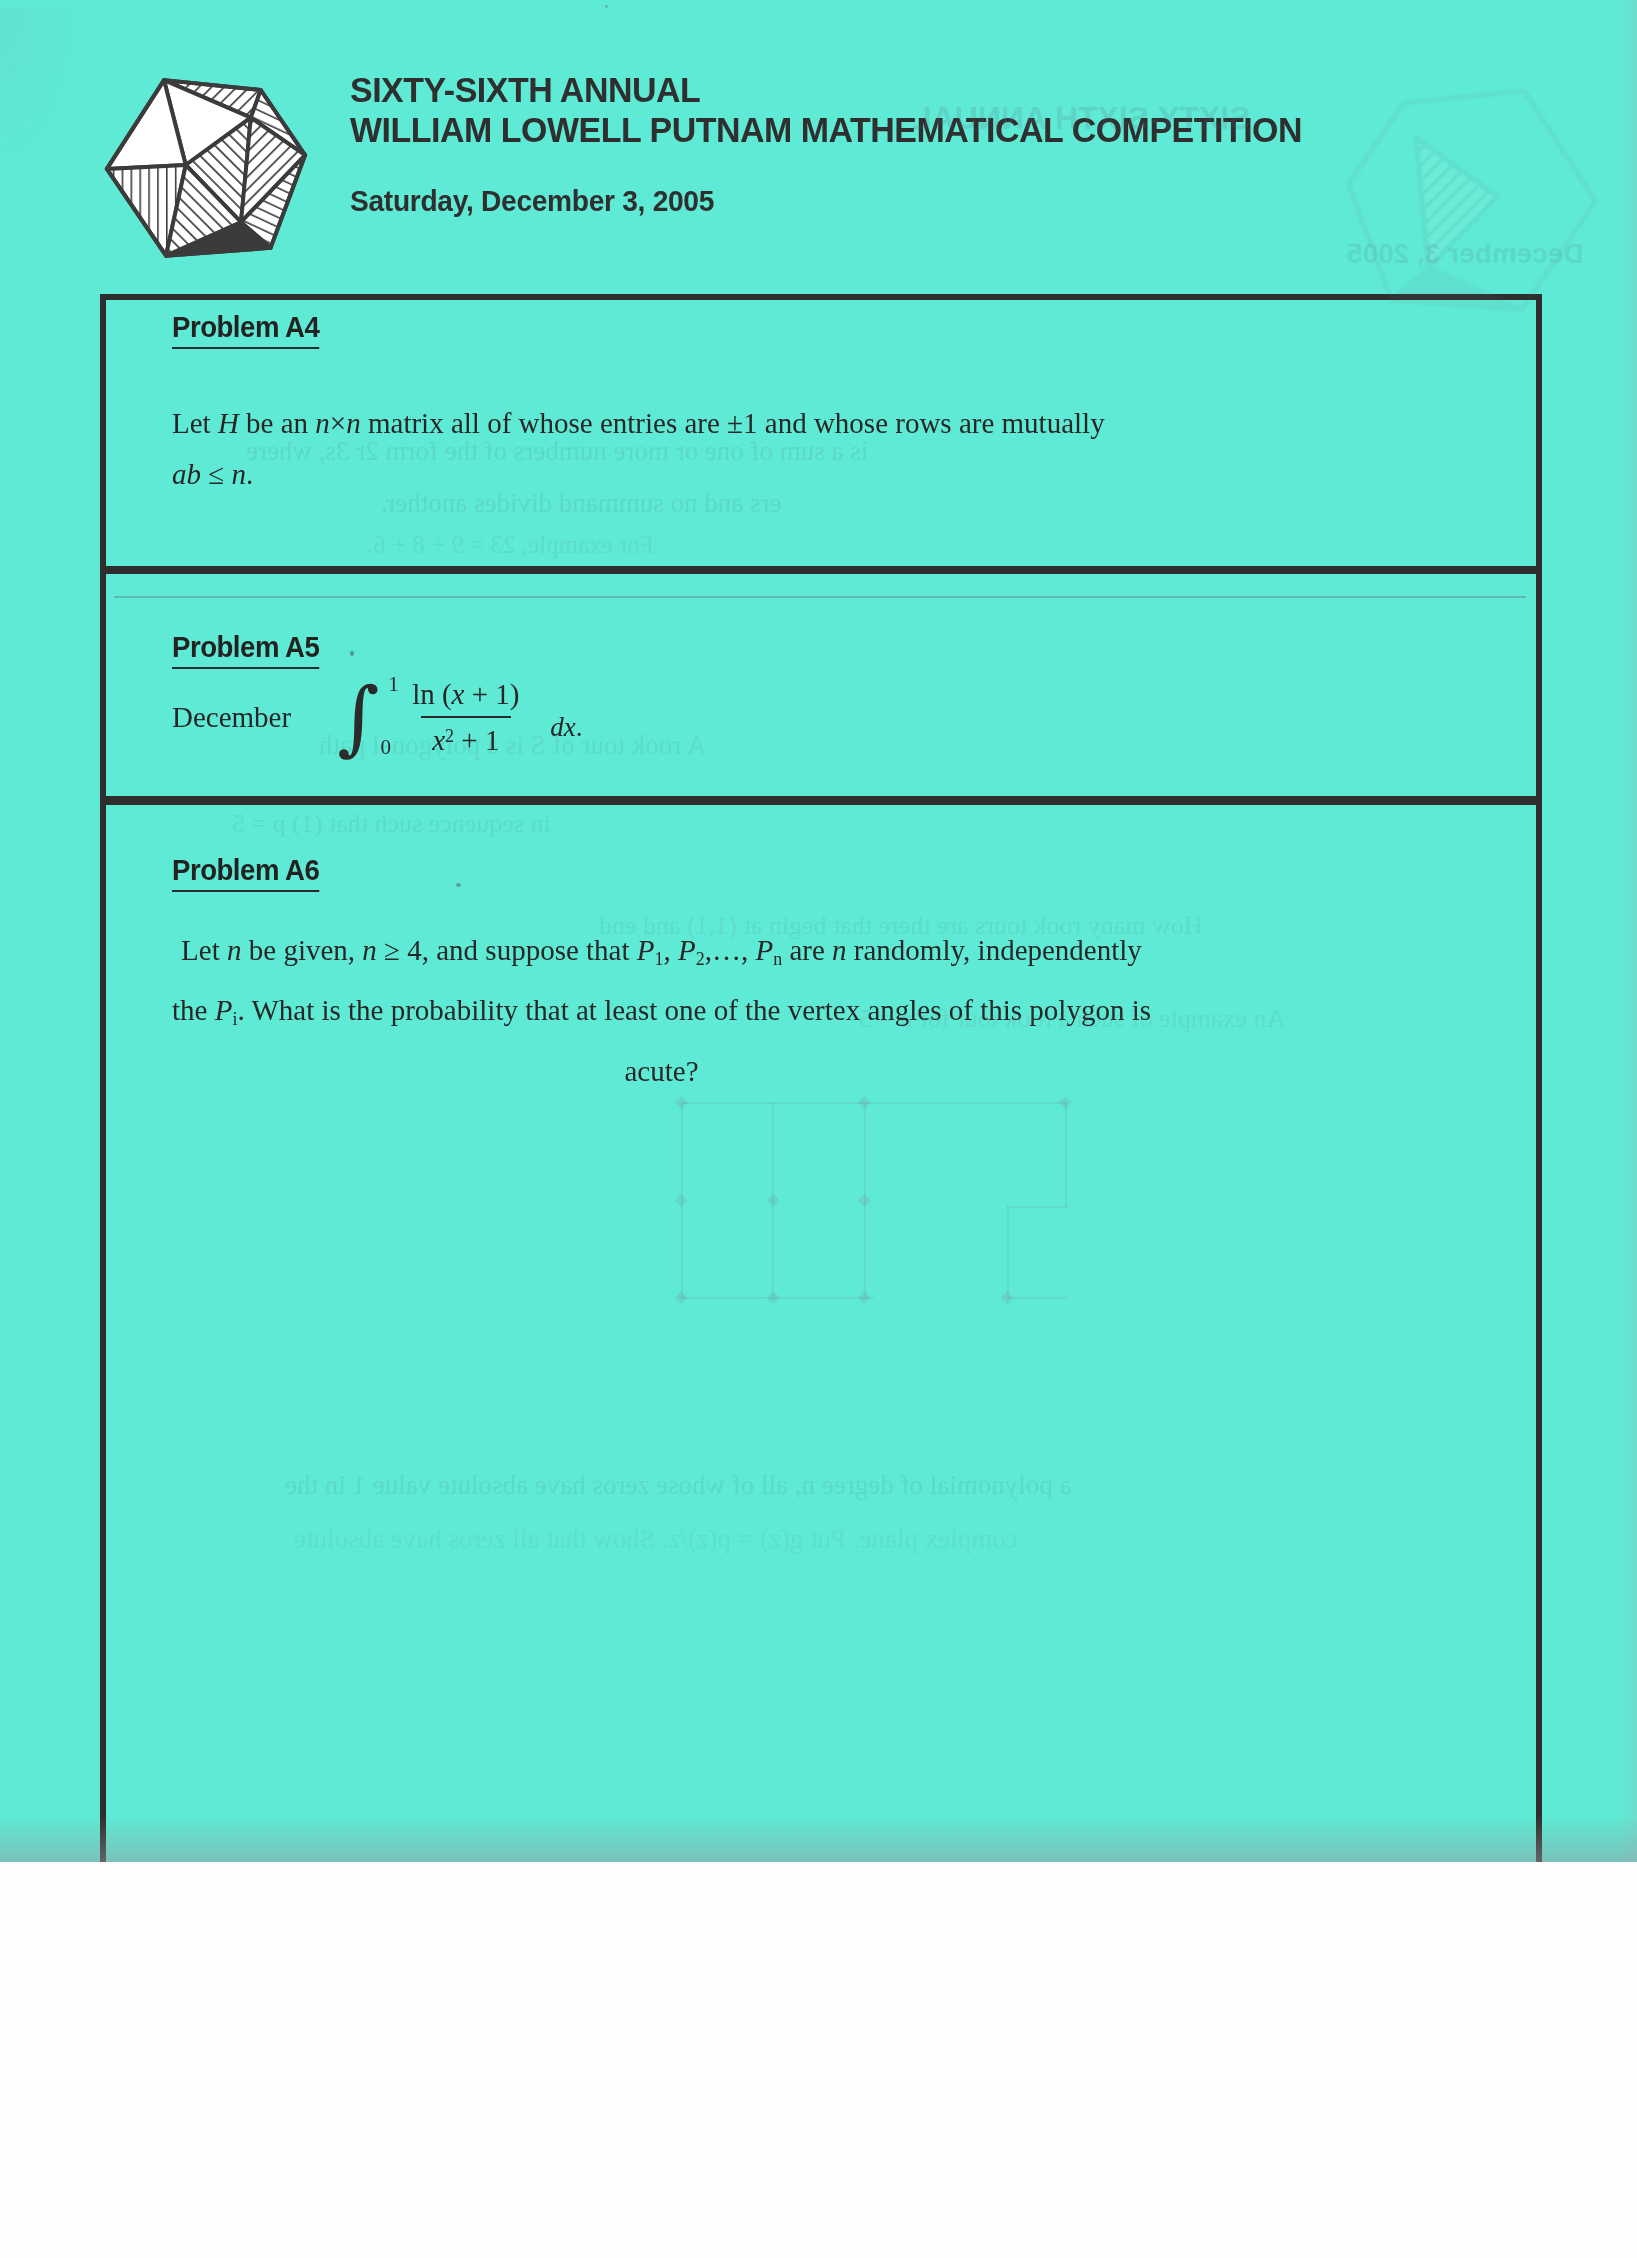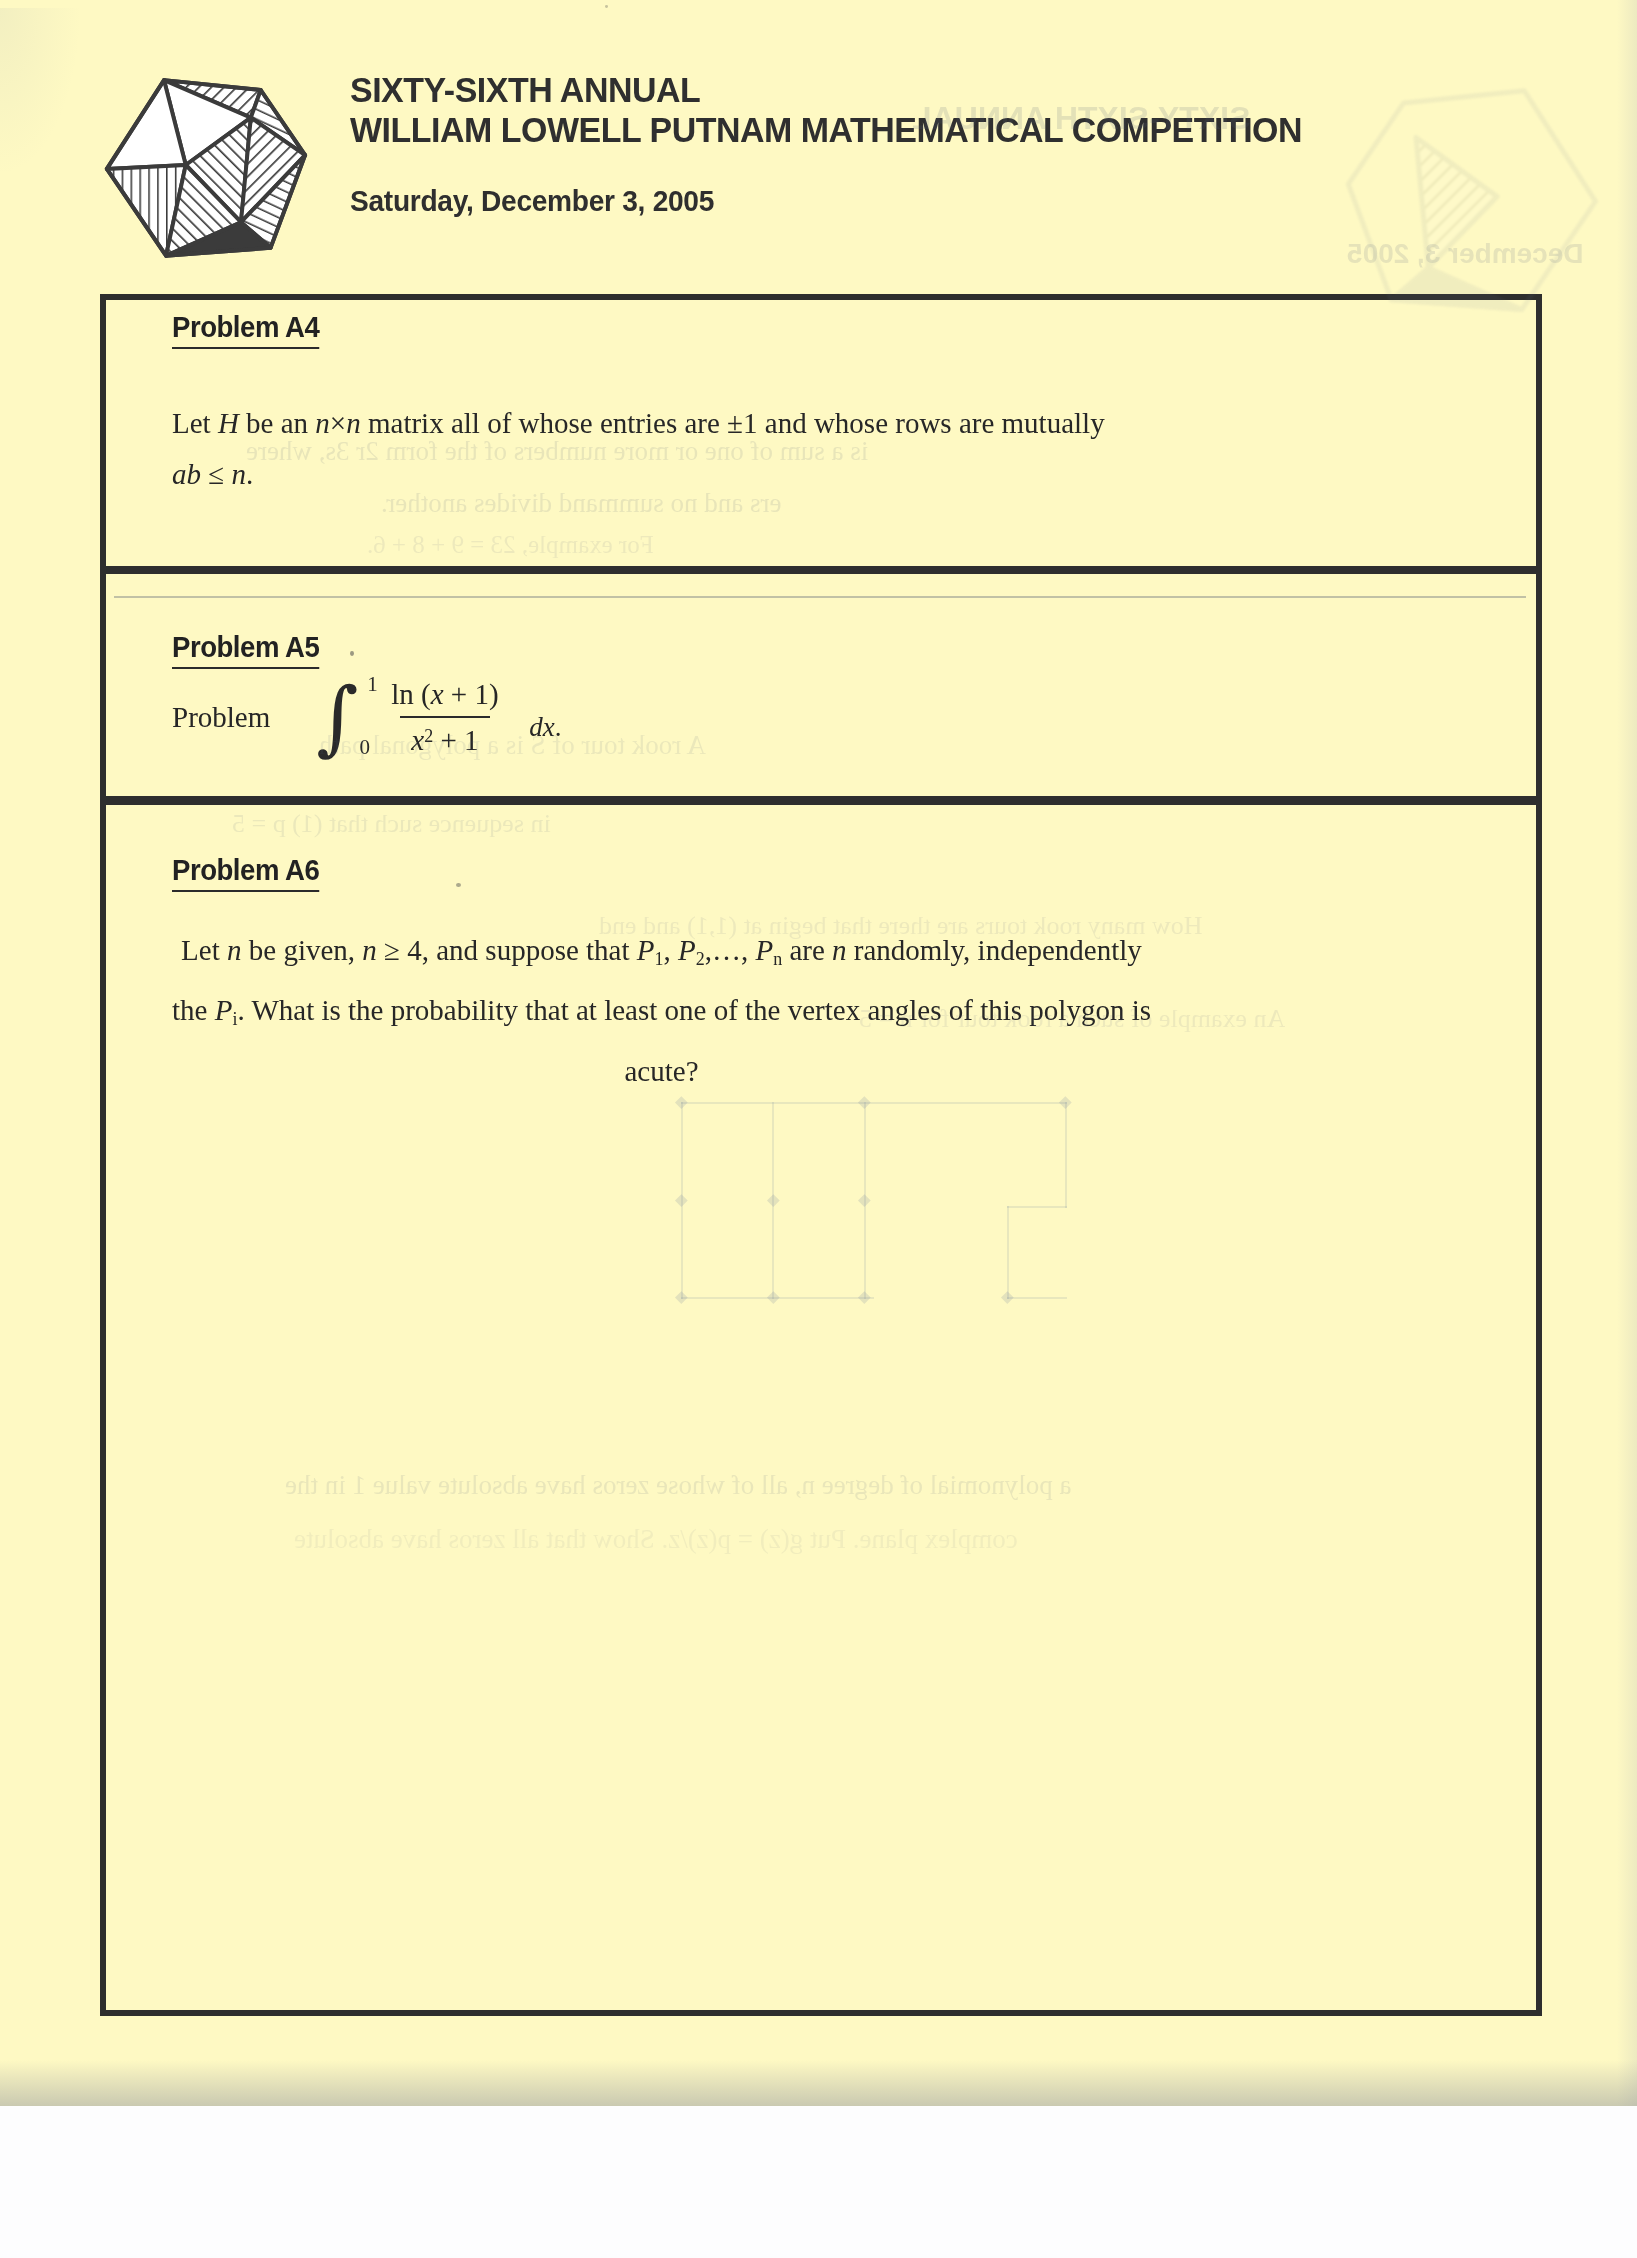--- a/index.html
+++ b/index.html
@@ -1,16 +1,16 @@
 <!DOCTYPE html>
 <html><head>
 <meta charset="utf-8">
 <style>
   html,body{margin:0;padding:0;background:#fdfdfe;}
-  .page{position:relative;width:1638px;height:2106px;background:#fef9c3;overflow:hidden;
+  .page{position:relative;width:1638px;height:1862px;background:#5eead4;overflow:hidden;
         font-family:"Liberation Serif","DejaVu Serif",serif;color:#262626;}
 
   
   .logo{position:absolute;left:95px;top:64px;}
   .hline{position:absolute;font-family:"Liberation Sans","DejaVu Sans",sans-serif;
          font-weight:bold;color:#2f2f2f;white-space:nowrap;transform:scaleX(.97);transform-origin:left;}
   .h1{left:350px;top:70px;font-size:35px;letter-spacing:-0.5px;}
   .h2{left:350px;top:110px;font-size:35px;letter-spacing:-0.5px;}
   .hdate{left:350px;top:185px;font-size:29px;letter-spacing:-0.3px;}
 
@@ -132,21 +132,21 @@
   <div class="divider div2"></div>
 
   <div class="prob-title t-a4">Problem A4</div>
   <div class="body-text b-a4">
     <div class="ln">Let <i>H</i> be an <i>n</i>×<i>n</i> matrix all of whose entries are ±1 and whose rows are mutually</div>
     <div class="ln"><i>ab</i> ≤ <i>n</i>.</div>
   </div>
 
   <div class="prob-title t-a5">Problem A5</div>
   <div class="formula-row">
-    <span class="evaluate">Problem</span>
+    <span class="evaluate">December</span>
     <span class="integral-wrap">
       <span class="int-sign">∫<span class="int-upper">1</span><span class="int-lower">0</span></span>
       <span class="frac">
         <span class="num">ln (<i>x</i> + 1)</span>
         <span class="den"><i>x</i><sup>2</sup> + 1</span>
       </span>
       <span class="dx"><i>dx</i>.</span>
     </span>
   </div>
 

